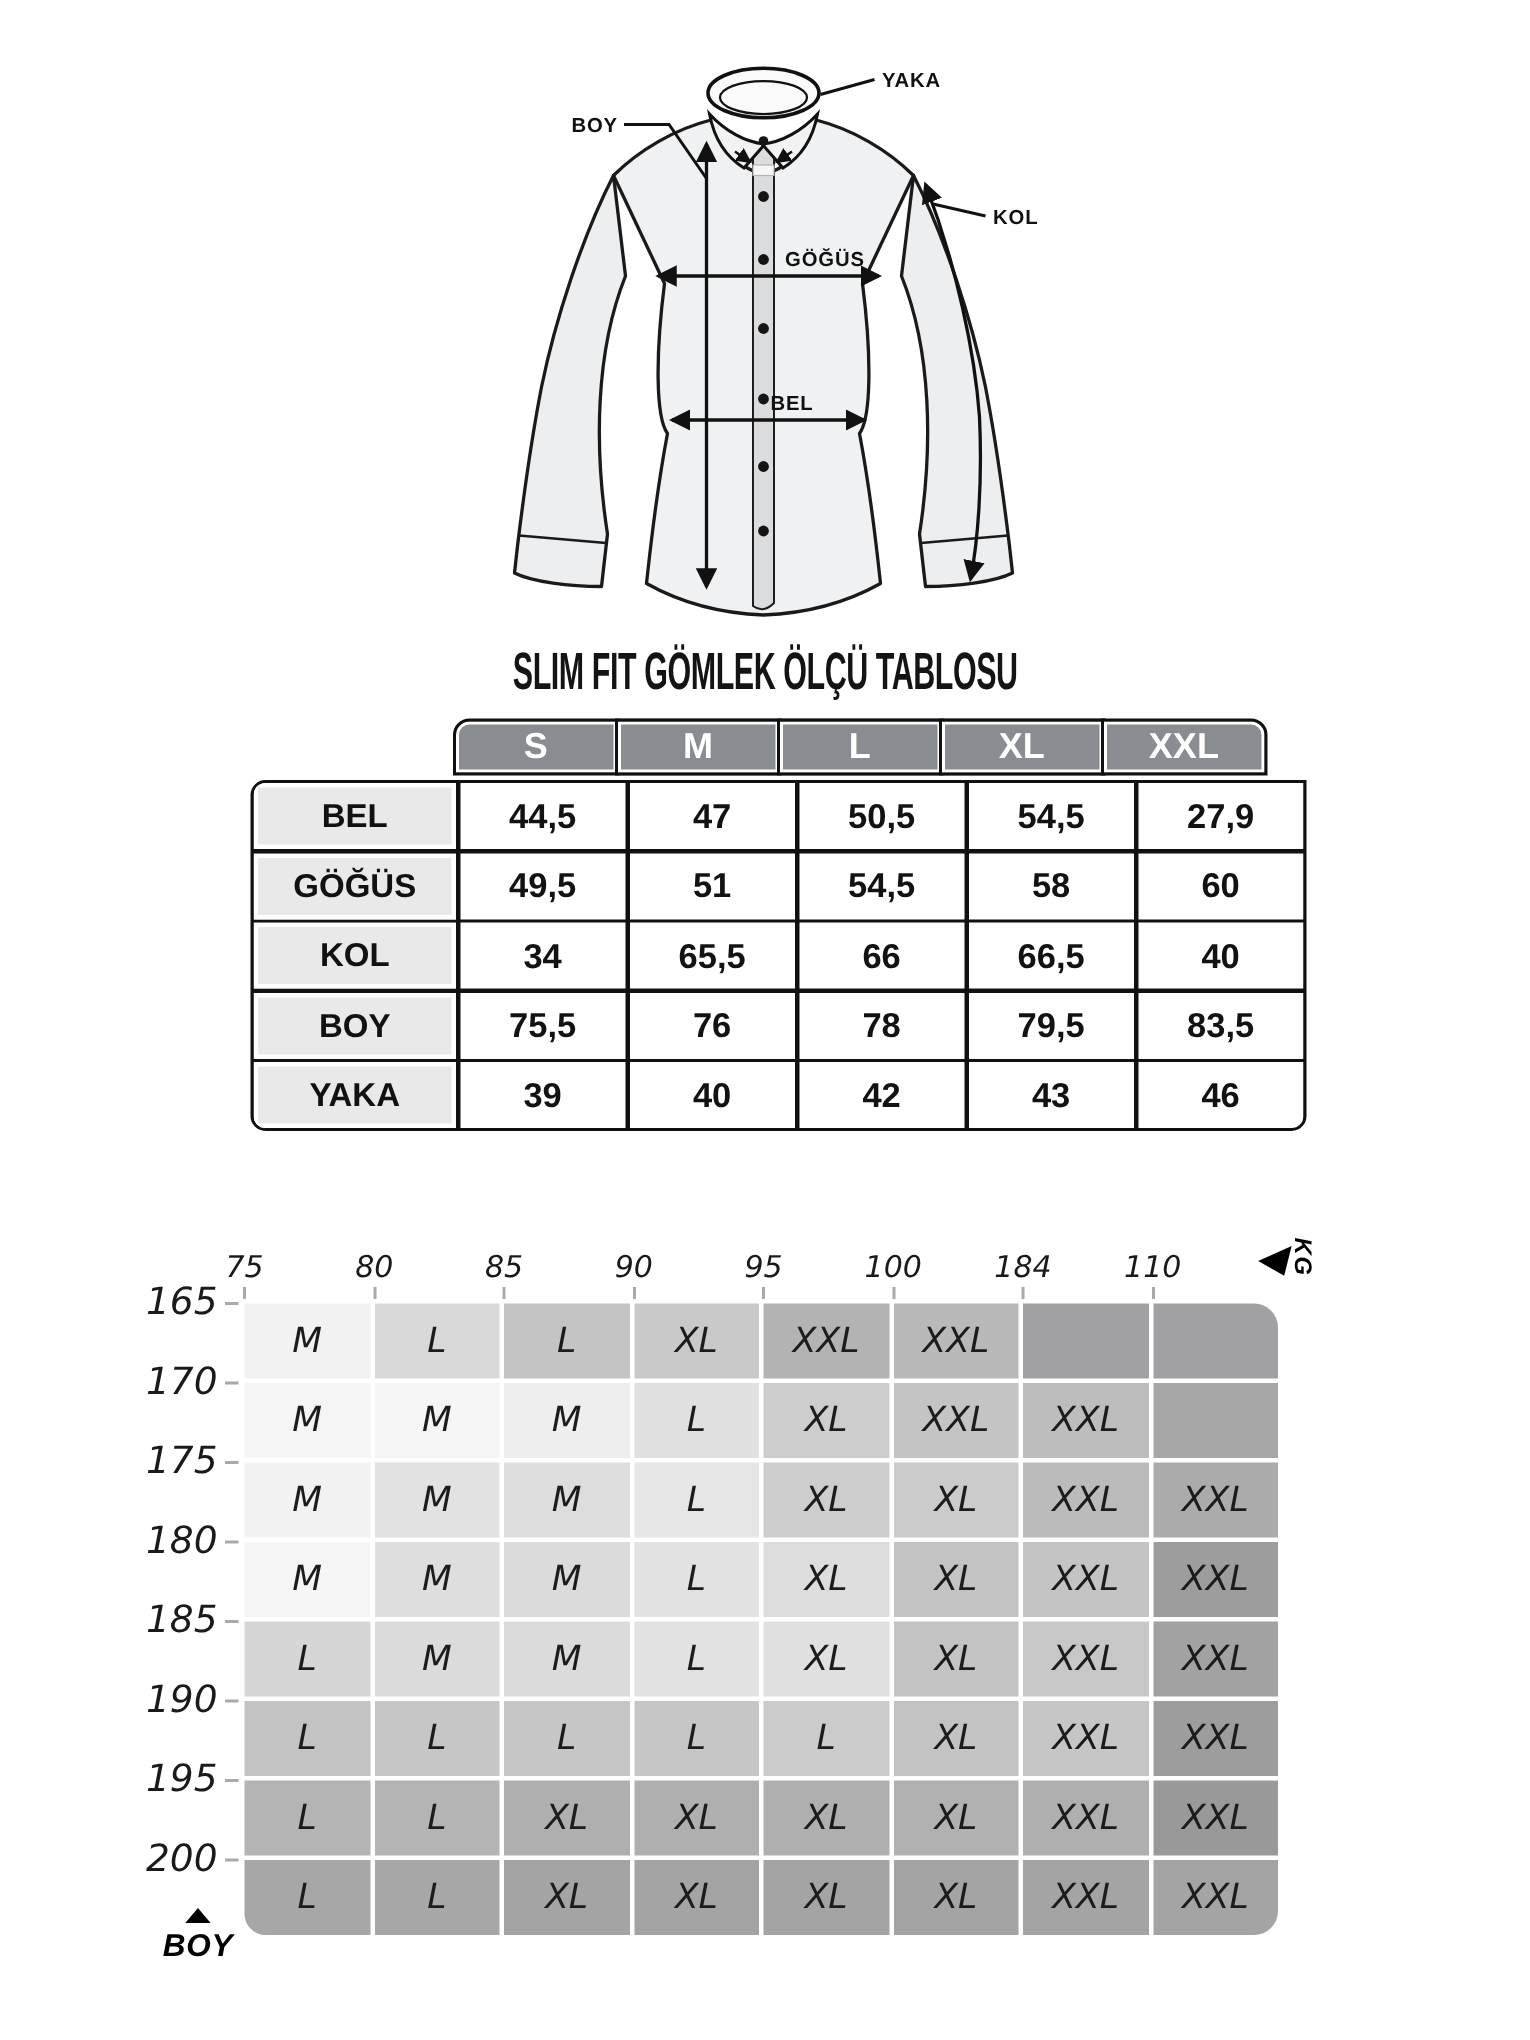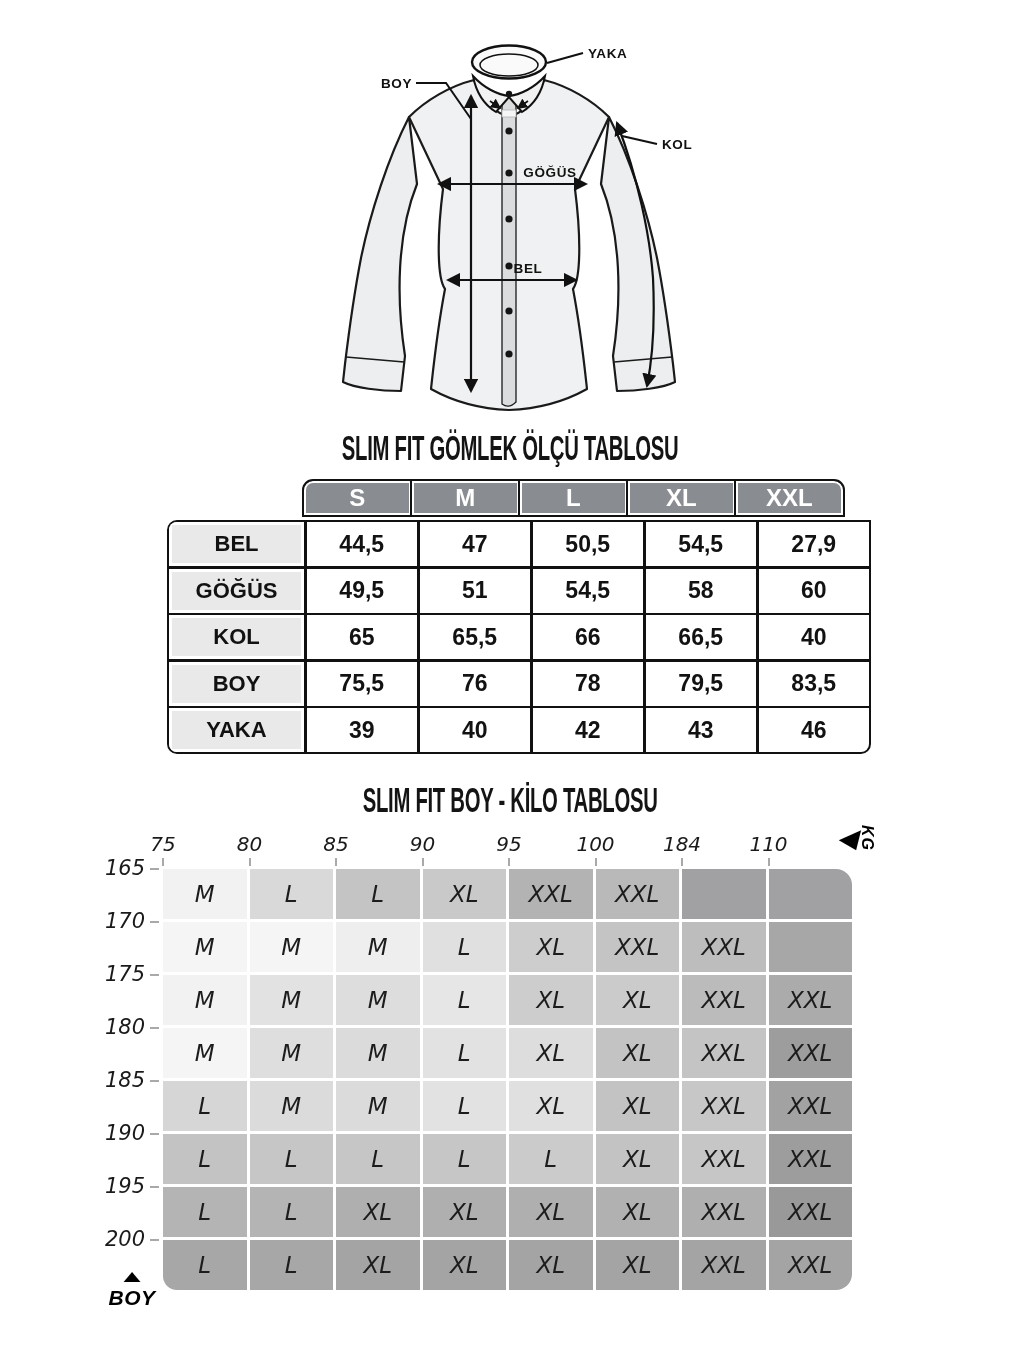--- a/index.html
+++ b/index.html
@@ -46,21 +46,21 @@
   .fcell.rbl{border-bottom-left-radius:14px;}
   .fcell.rbr{border-bottom-right-radius:16px;}
 
   .kgmark{position:absolute;top:-37px;width:0;height:30px;}
   .kgnum{position:absolute;left:0;top:0;transform:translateX(-50%);
          font-size:20px;color:#1a1a1a;font-family:"DejaVu Sans",sans-serif;}
   .kgtick{position:absolute;left:-1px;top:26px;width:2px;height:8px;background:#a9a9a9;}
 
   .boymark{position:absolute;left:0;width:0;height:0;}
   .boynum{position:absolute;right:18px;top:0;transform:translateY(-55%);
-          font-size:21px;color:#1a1a1a;font-family:"DejaVu Sans",sans-serif;}
+          font-size:25px;color:#1a1a1a;font-family:"DejaVu Sans",sans-serif;}
   .boytick{position:absolute;left:-13px;top:-1px;width:9px;height:2px;background:#a9a9a9;}
 
   .kg-unit{position:absolute;left:674px;top:-44px;display:flex;align-items:center;}
   .kg-tri{font-size:26px;line-height:1;color:#000;}
   .kg-txt{display:inline-block;transform:rotate(90deg);font-weight:800;font-size:16px;
           letter-spacing:1px;margin-left:-3px;color:#000;}
 
   .boy-unit{position:absolute;left:-57px;top:399px;width:52px;text-align:center;}
   .boy-tri{display:block;font-size:17px;line-height:1;transform:scaleX(1.7);color:#000;}
   .boy-txt{display:block;font-weight:800;font-size:21px;letter-spacing:.5px;margin-top:1px;color:#000;}
@@ -154,43 +154,40 @@
         <div class="t1cell">50,5</div>
         <div class="t1cell">54,5</div>
         <div class="t1cell">27,9</div>
         <div class="t1label">GÖĞÜS</div>
         <div class="t1cell">49,5</div>
         <div class="t1cell">51</div>
         <div class="t1cell">54,5</div>
         <div class="t1cell">58</div>
         <div class="t1cell">60</div>
         <div class="t1label">KOL</div>
-        <div class="t1cell">65</div>
+        <div class="t1cell">34</div>
         <div class="t1cell">65,5</div>
         <div class="t1cell">66</div>
         <div class="t1cell">66,5</div>
         <div class="t1cell">40</div>
         <div class="t1label">BOY</div>
         <div class="t1cell">75,5</div>
         <div class="t1cell">76</div>
         <div class="t1cell">78</div>
         <div class="t1cell">79,5</div>
         <div class="t1cell">83,5</div>
         <div class="t1label">YAKA</div>
         <div class="t1cell">39</div>
         <div class="t1cell">40</div>
         <div class="t1cell">42</div>
         <div class="t1cell">43</div>
         <div class="t1cell">46</div>
       </div>
   </div>
 
-  <div class="sec-title" id="title2">
-    <span class="inner">SLIM FIT BOY - KİLO TABLOSU</span>
-  </div>
 
   <div class="fit-area">
     <div id="kg-axis">
         <div class="kgmark" style="left: 0px;">
           <div class="kgnum">75</div>
           <div class="kgtick"></div>
         </div>
         <div class="kgmark" style="left: 86.5px;">
           <div class="kgnum">80</div>
           <div class="kgtick"></div>

